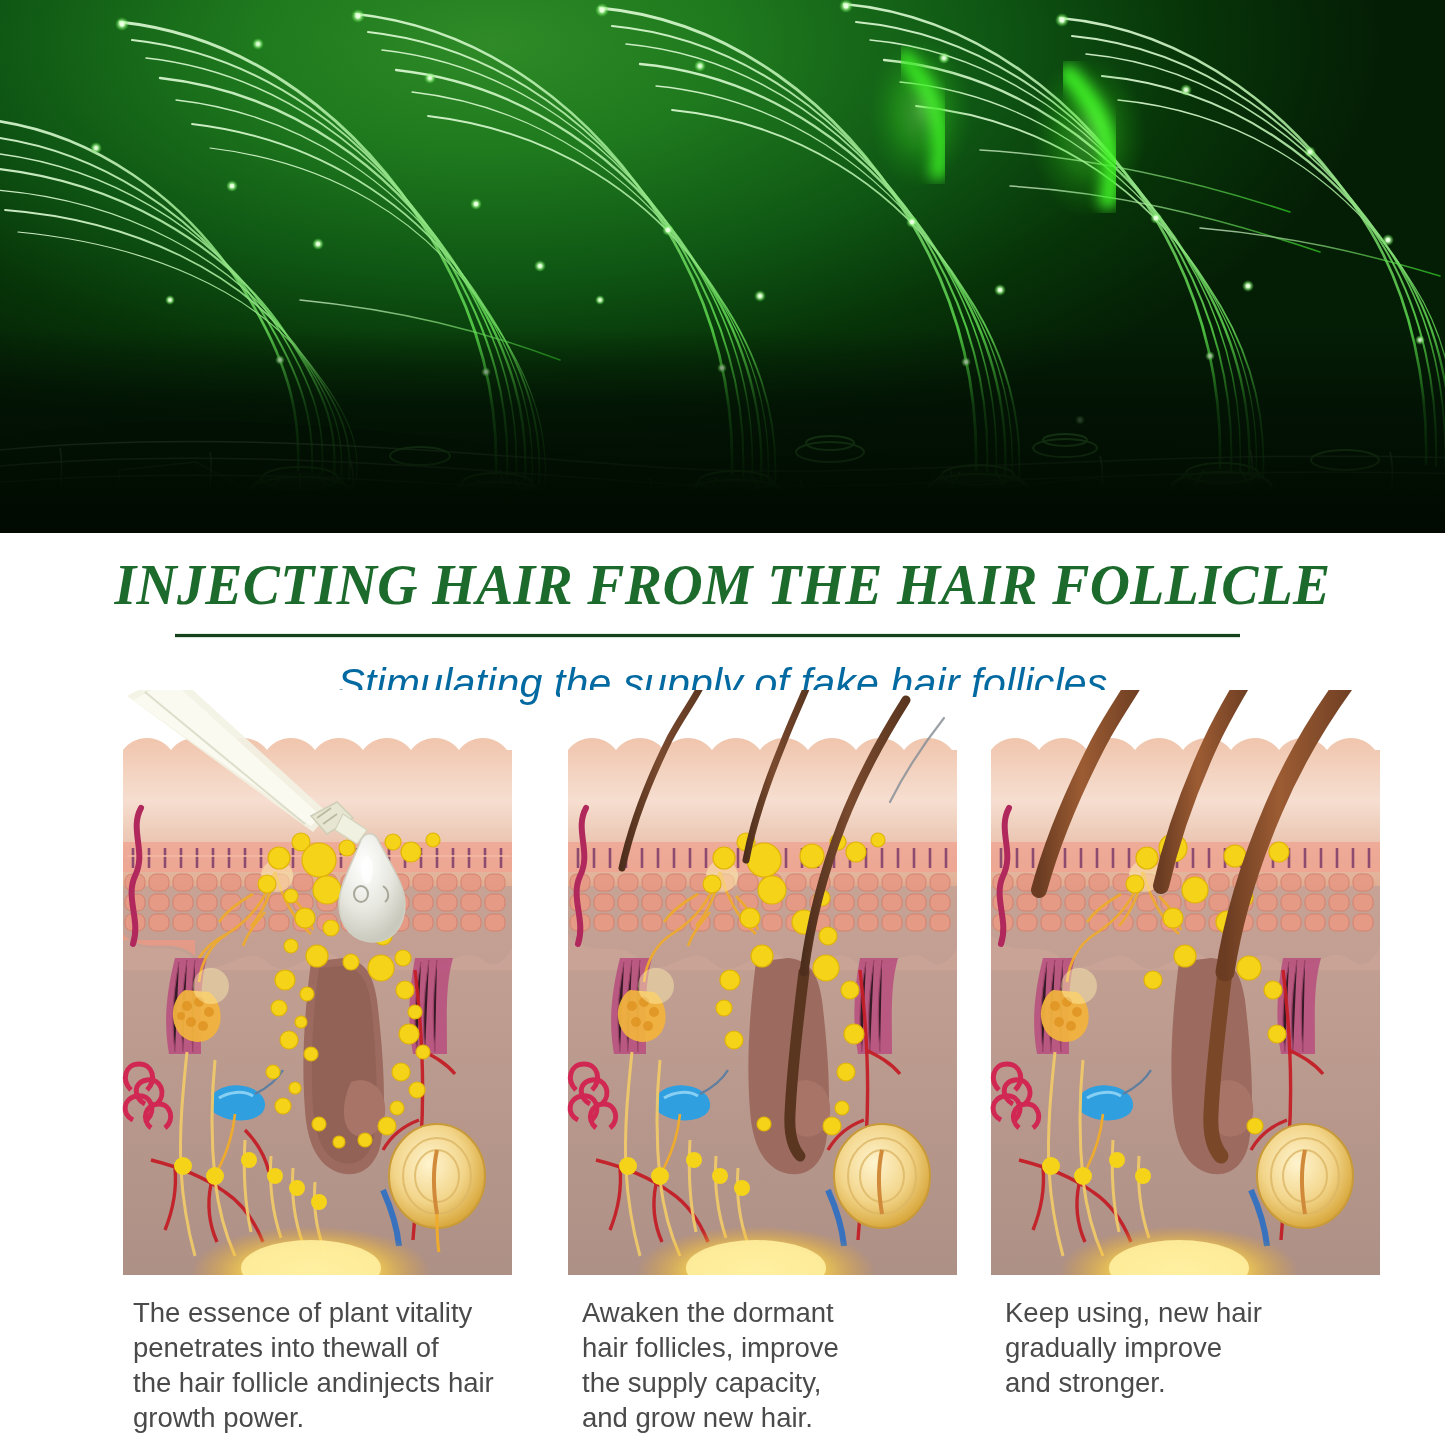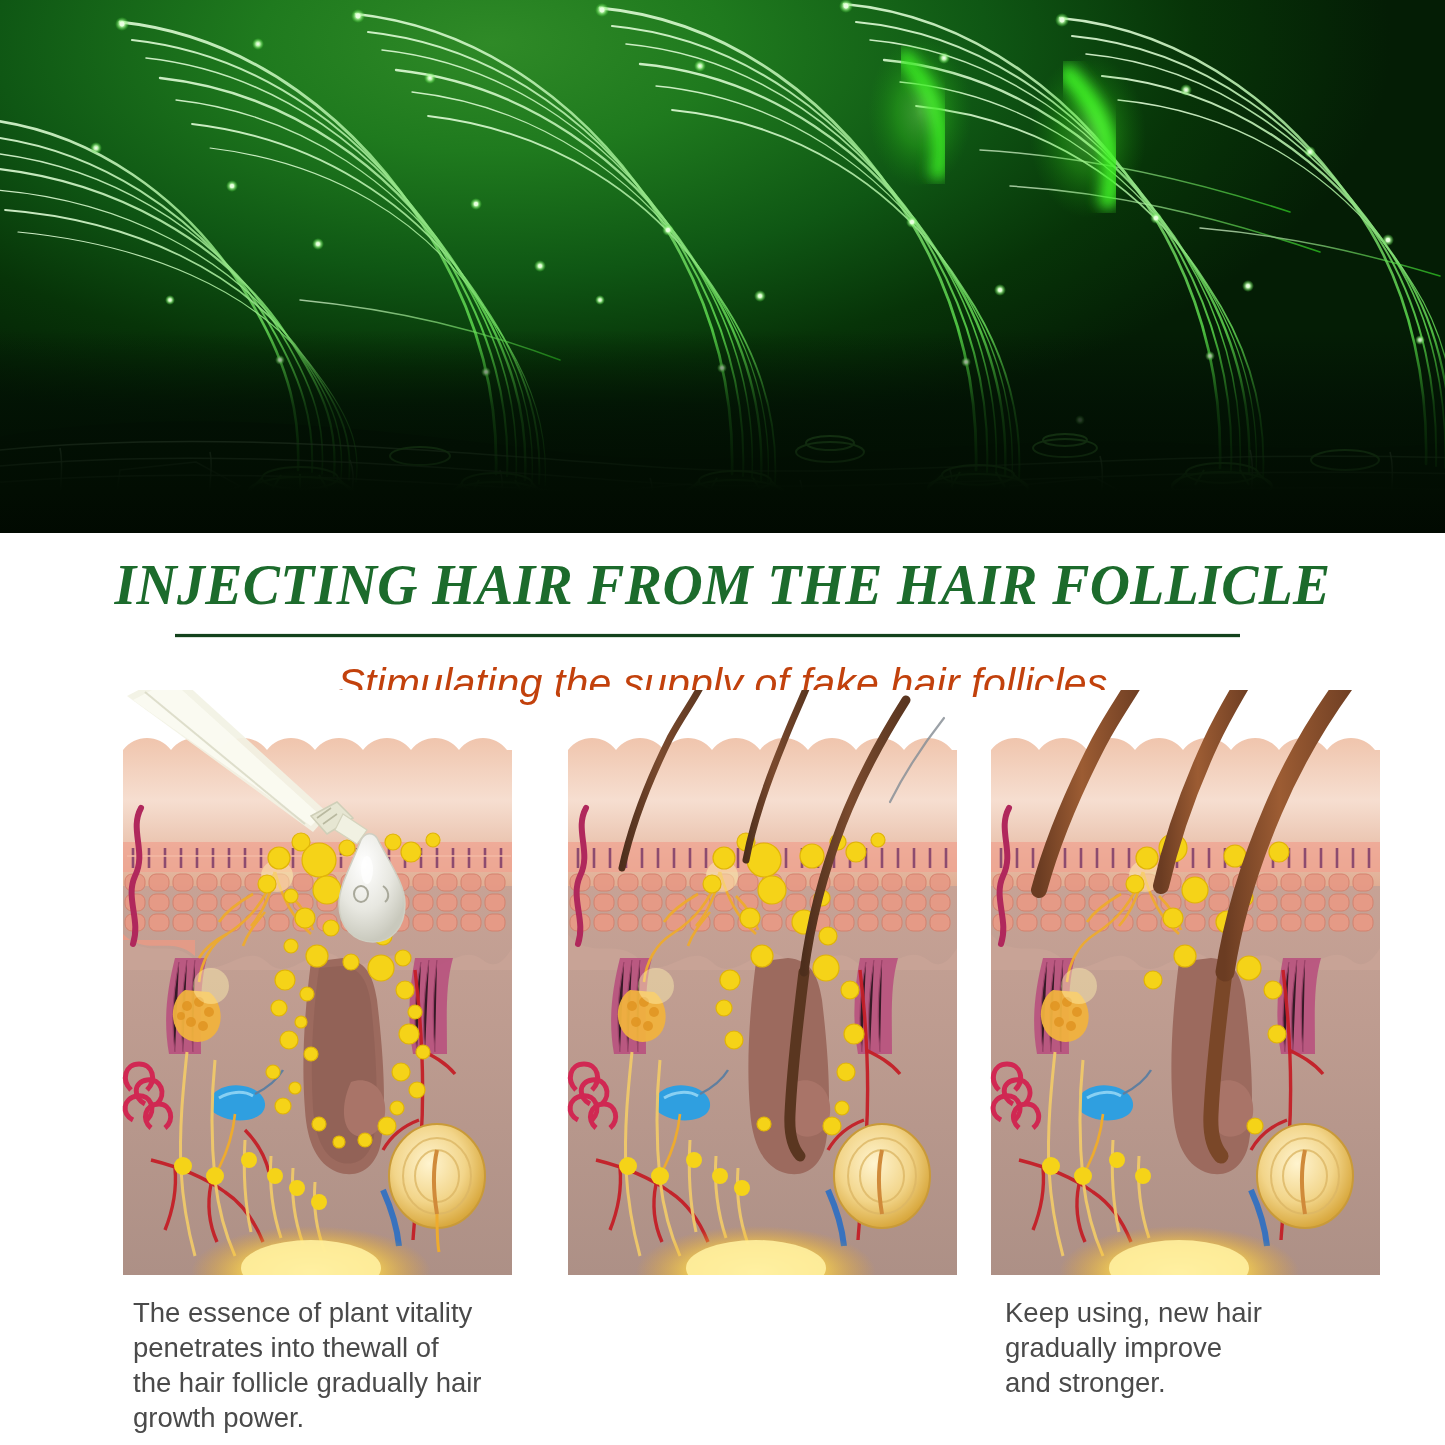--- a/index.html
+++ b/index.html
@@ -33,21 +33,21 @@
     transform:scaleX(.96); transform-origin:50% 50%;
   }
   .divider{
     position:absolute; left:175px; top:633px; width:1065px; height:5px;
     background:#13421c; border-top:1px solid #e6ece6; border-bottom:1px solid #d9e2d9;
   }
   .subtitle{
     position:absolute; left:0; top:660px; width:1445px; text-align:center;
     font-family:"Liberation Sans", sans-serif;
     font-style:italic; font-weight:300;
-    font-size:41px; color:#c2410c; letter-spacing:.2px; white-space:nowrap;
+    font-size:41px; color:#0369a1; letter-spacing:.2px; white-space:nowrap;
   }
 
   
   .panels{ position:absolute; left:0; top:690px; width:1445px; height:755px; }
   .panel{ position:absolute; top:0; width:405px; height:755px; }
   .panel.p1{ left:115px; }
   .panel.p2{ left:560px; }
   .panel.p3{ left:983px; }
 
   .diagram{
@@ -584,21 +584,21 @@
             <ellipse cx="252" cy="180" rx="6" ry="14" fill="#ffffff" opacity=".75"></ellipse>
           </g>
 
           <ellipse cx="196" cy="582" rx="120" ry="46" fill="url(#bulbglow1)" opacity=".95"></ellipse>
           <ellipse cx="196" cy="578" rx="70" ry="28" fill="#fff0a0" opacity=".9"></ellipse>
         </g>
       </svg>
     </div>
     <div class="caption">The essence of plant vitality
 penetrates into thewall of
-the hair follicle gradually hair
+the hair follicle andinjects hair
 growth power.</div>
   </div>
 
   <div class="panel p2">
     <div class="diagram">
       <svg class="skin-img" viewBox="0 0 405 585" preserveAspectRatio="none">
         <defs>
           <linearGradient id="epi2" x1="0" y1="0" x2="0" y2="1">
             <stop offset="0%" stop-color="#f0c5ad"></stop>
               <stop offset="42%" stop-color="#f6ded0"></stop>
@@ -818,20 +818,24 @@
           </g>
           <g fill="none" stroke="#8a9098" stroke-width="2.2" stroke-linecap="round" opacity=".85">
             <path d="M330,112 C344,84 362,56 384,28"></path>
           </g>
 
           <ellipse cx="196" cy="582" rx="120" ry="46" fill="url(#bulbglow2)" opacity=".95"></ellipse>
           <ellipse cx="196" cy="578" rx="70" ry="28" fill="#fff0a0" opacity=".9"></ellipse>
         </g>
       </svg>
     </div>
+    <div class="caption">Awaken the dormant
+hair follicles, improve
+the supply capacity,
+and grow new hair.</div>
   </div>
 
   <div class="panel p3">
     <div class="diagram">
       <svg class="skin-img" viewBox="0 0 405 585" preserveAspectRatio="none">
         <defs>
           <linearGradient id="epi3" x1="0" y1="0" x2="0" y2="1">
             <stop offset="0%" stop-color="#f0c5ad"></stop>
               <stop offset="42%" stop-color="#f6ded0"></stop>
             <stop offset="100%" stop-color="#e0ad93"></stop>

